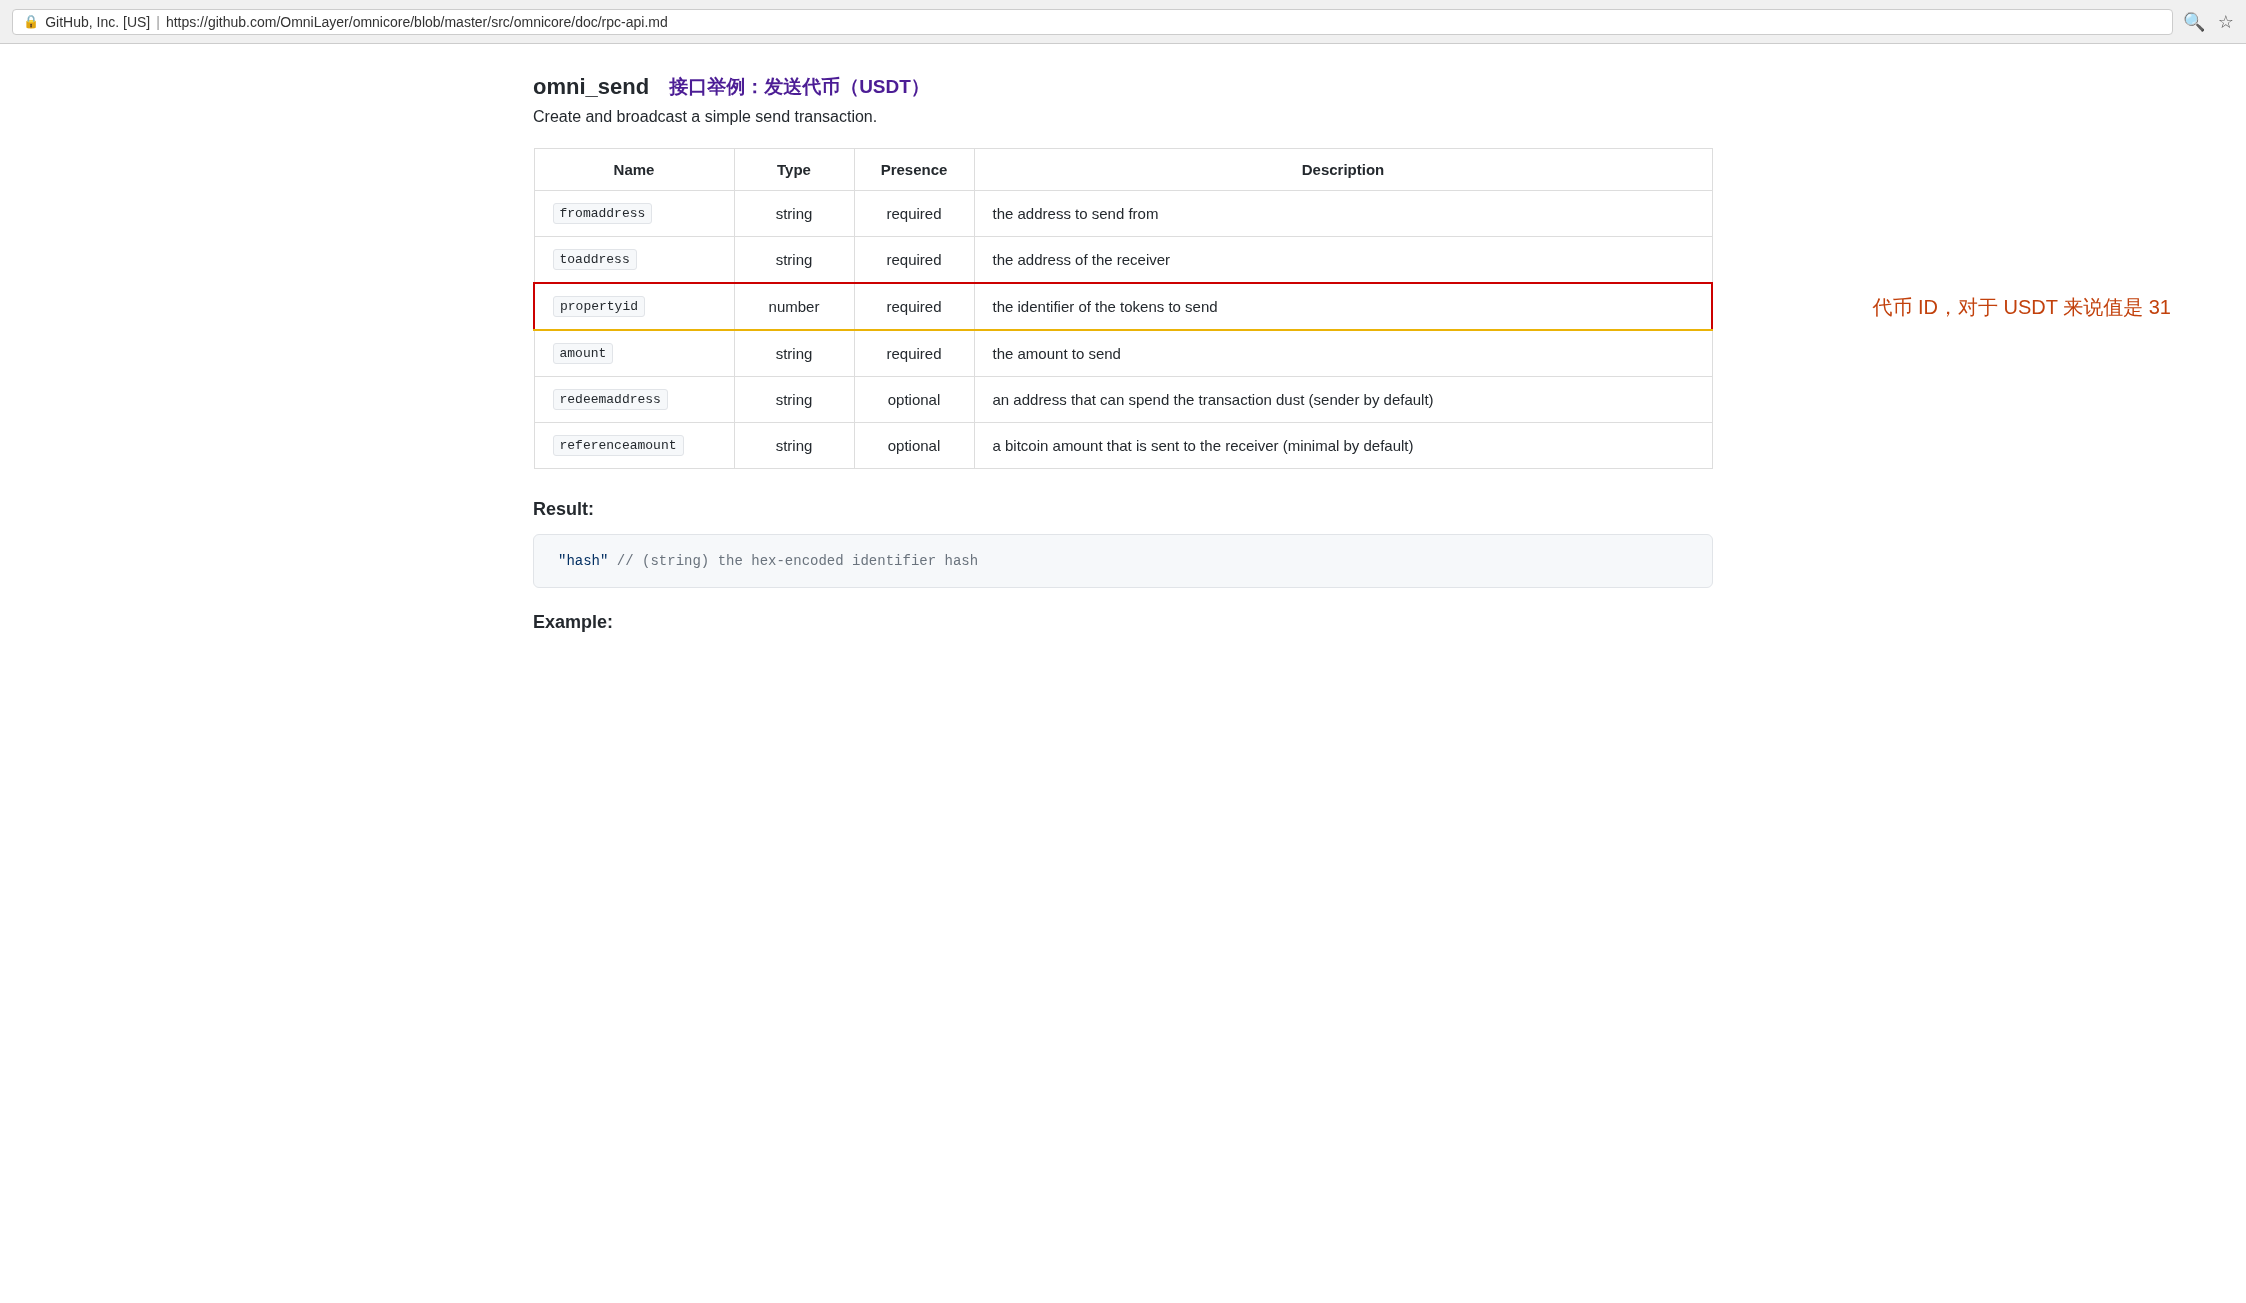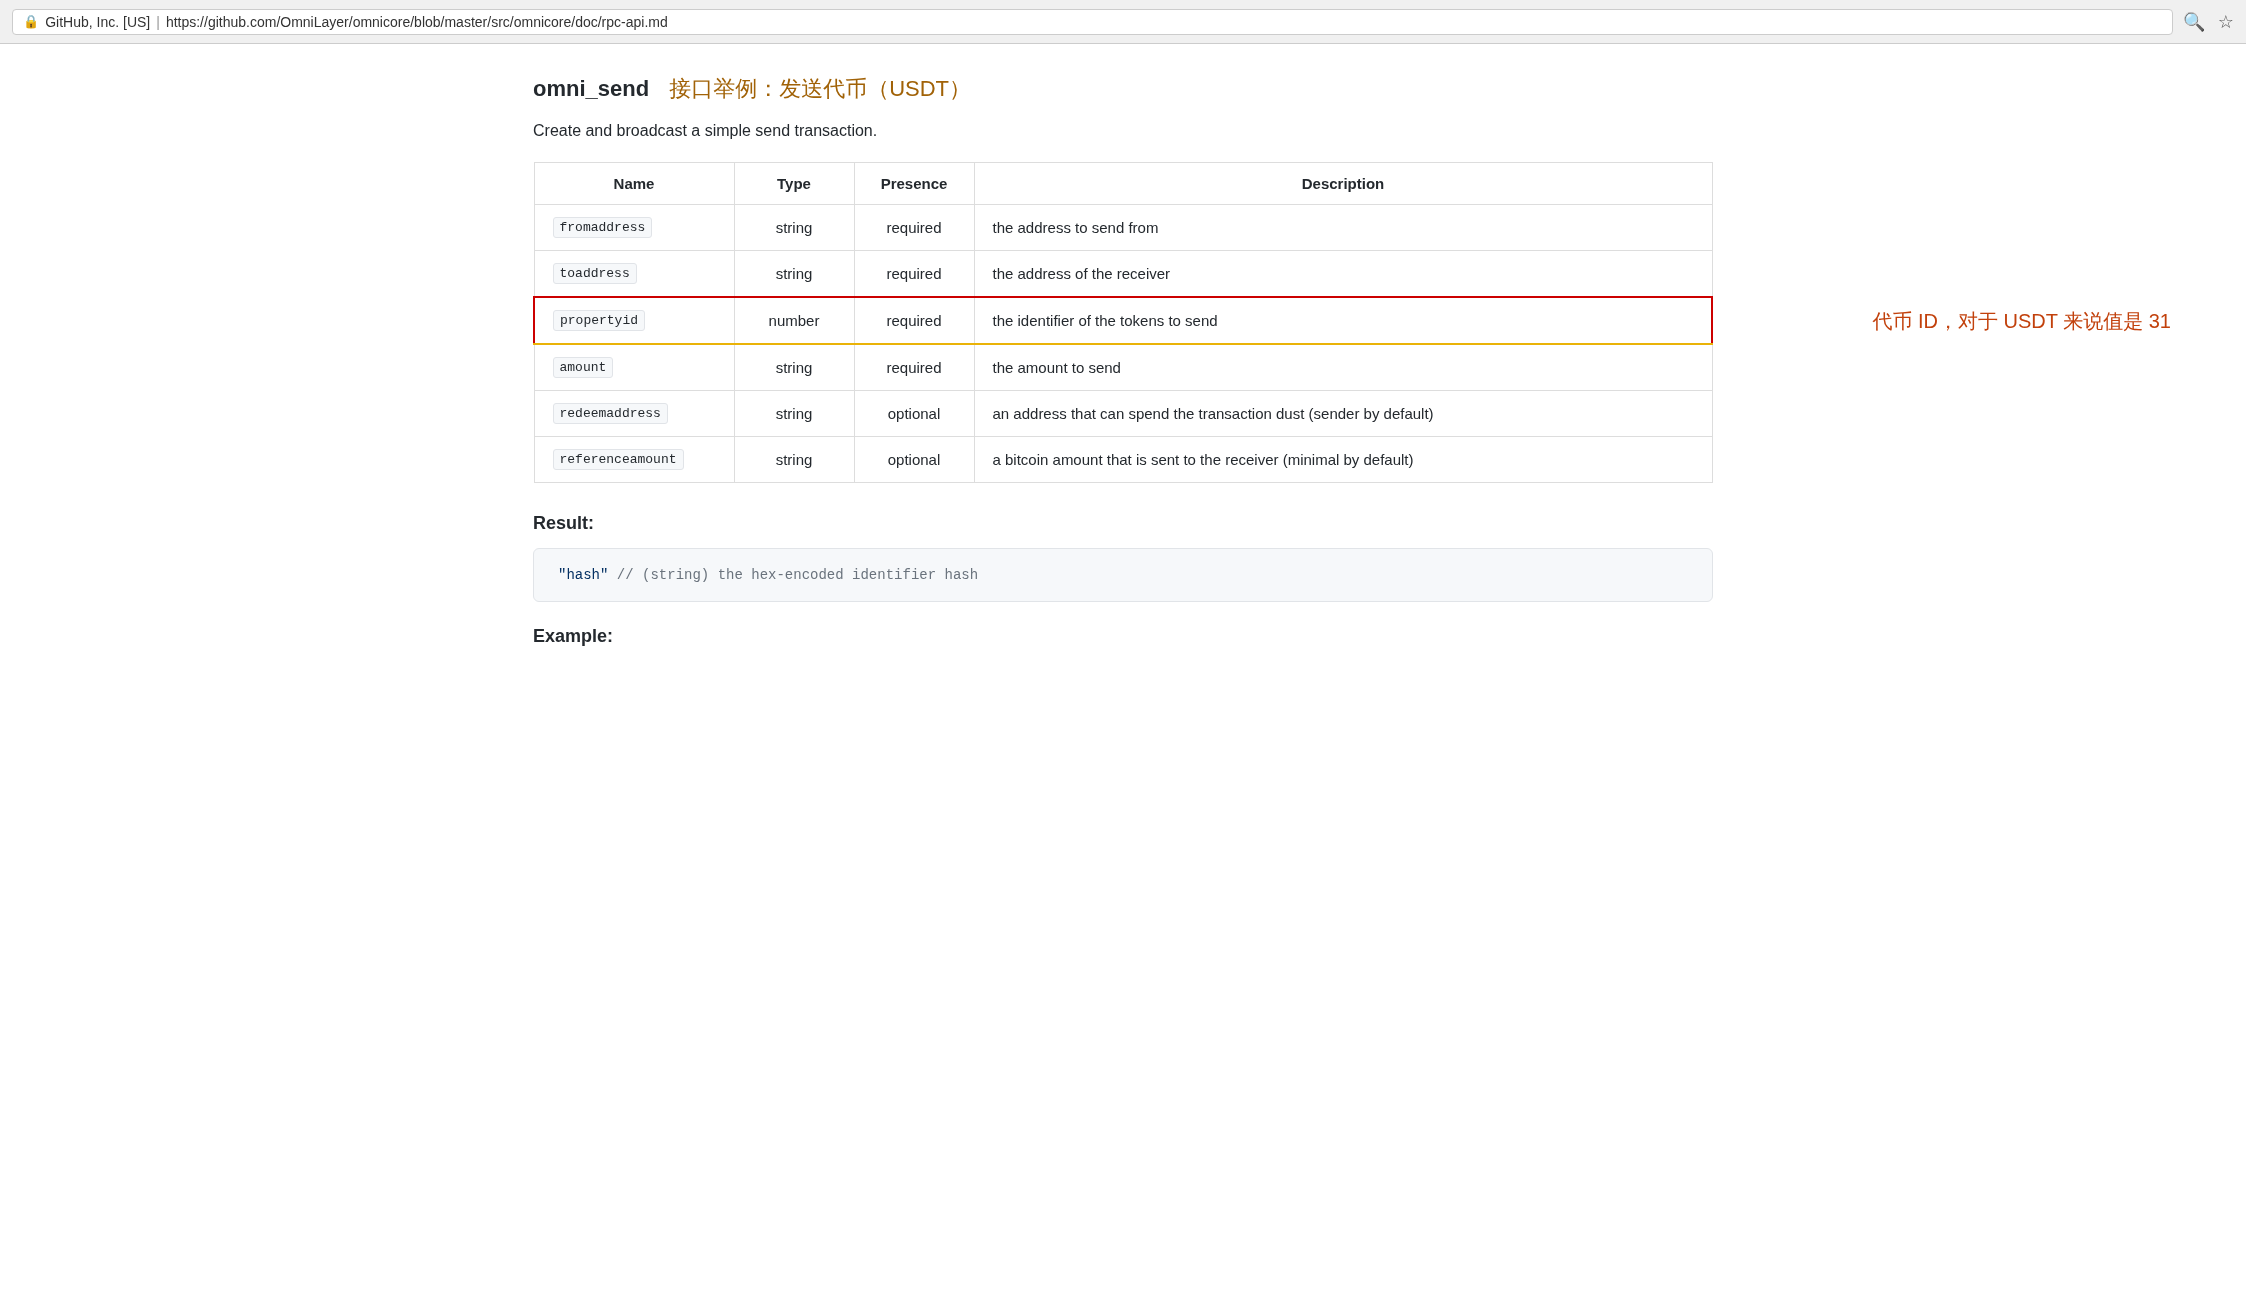--- a/index.html
+++ b/index.html
@@ -56,33 +56,33 @@
       max-width: 1300px;
       margin: 0 auto;
       padding: 30px 60px;
     }
 
     
     .page-heading {
       display: flex;
       align-items: center;
       gap: 20px;
-      margin-bottom: 18px;
+      margin-bottom: 8px;
     }
 
     .function-name {
       font-size: 22px;
       font-weight: 700;
       color: #24292e;
     }
 
     .chinese-annotation-heading {
-      font-size: 22px;
-      color: #a16207;
-      font-weight: 400;
+      font-size: 19px;
+      color: #4c1d95;
+      font-weight: 700;
     }
 
     .description-text {
       font-size: 16px;
       color: #24292e;
       margin-bottom: 22px;
     }
 
     .section-title {
       font-size: 18px;

